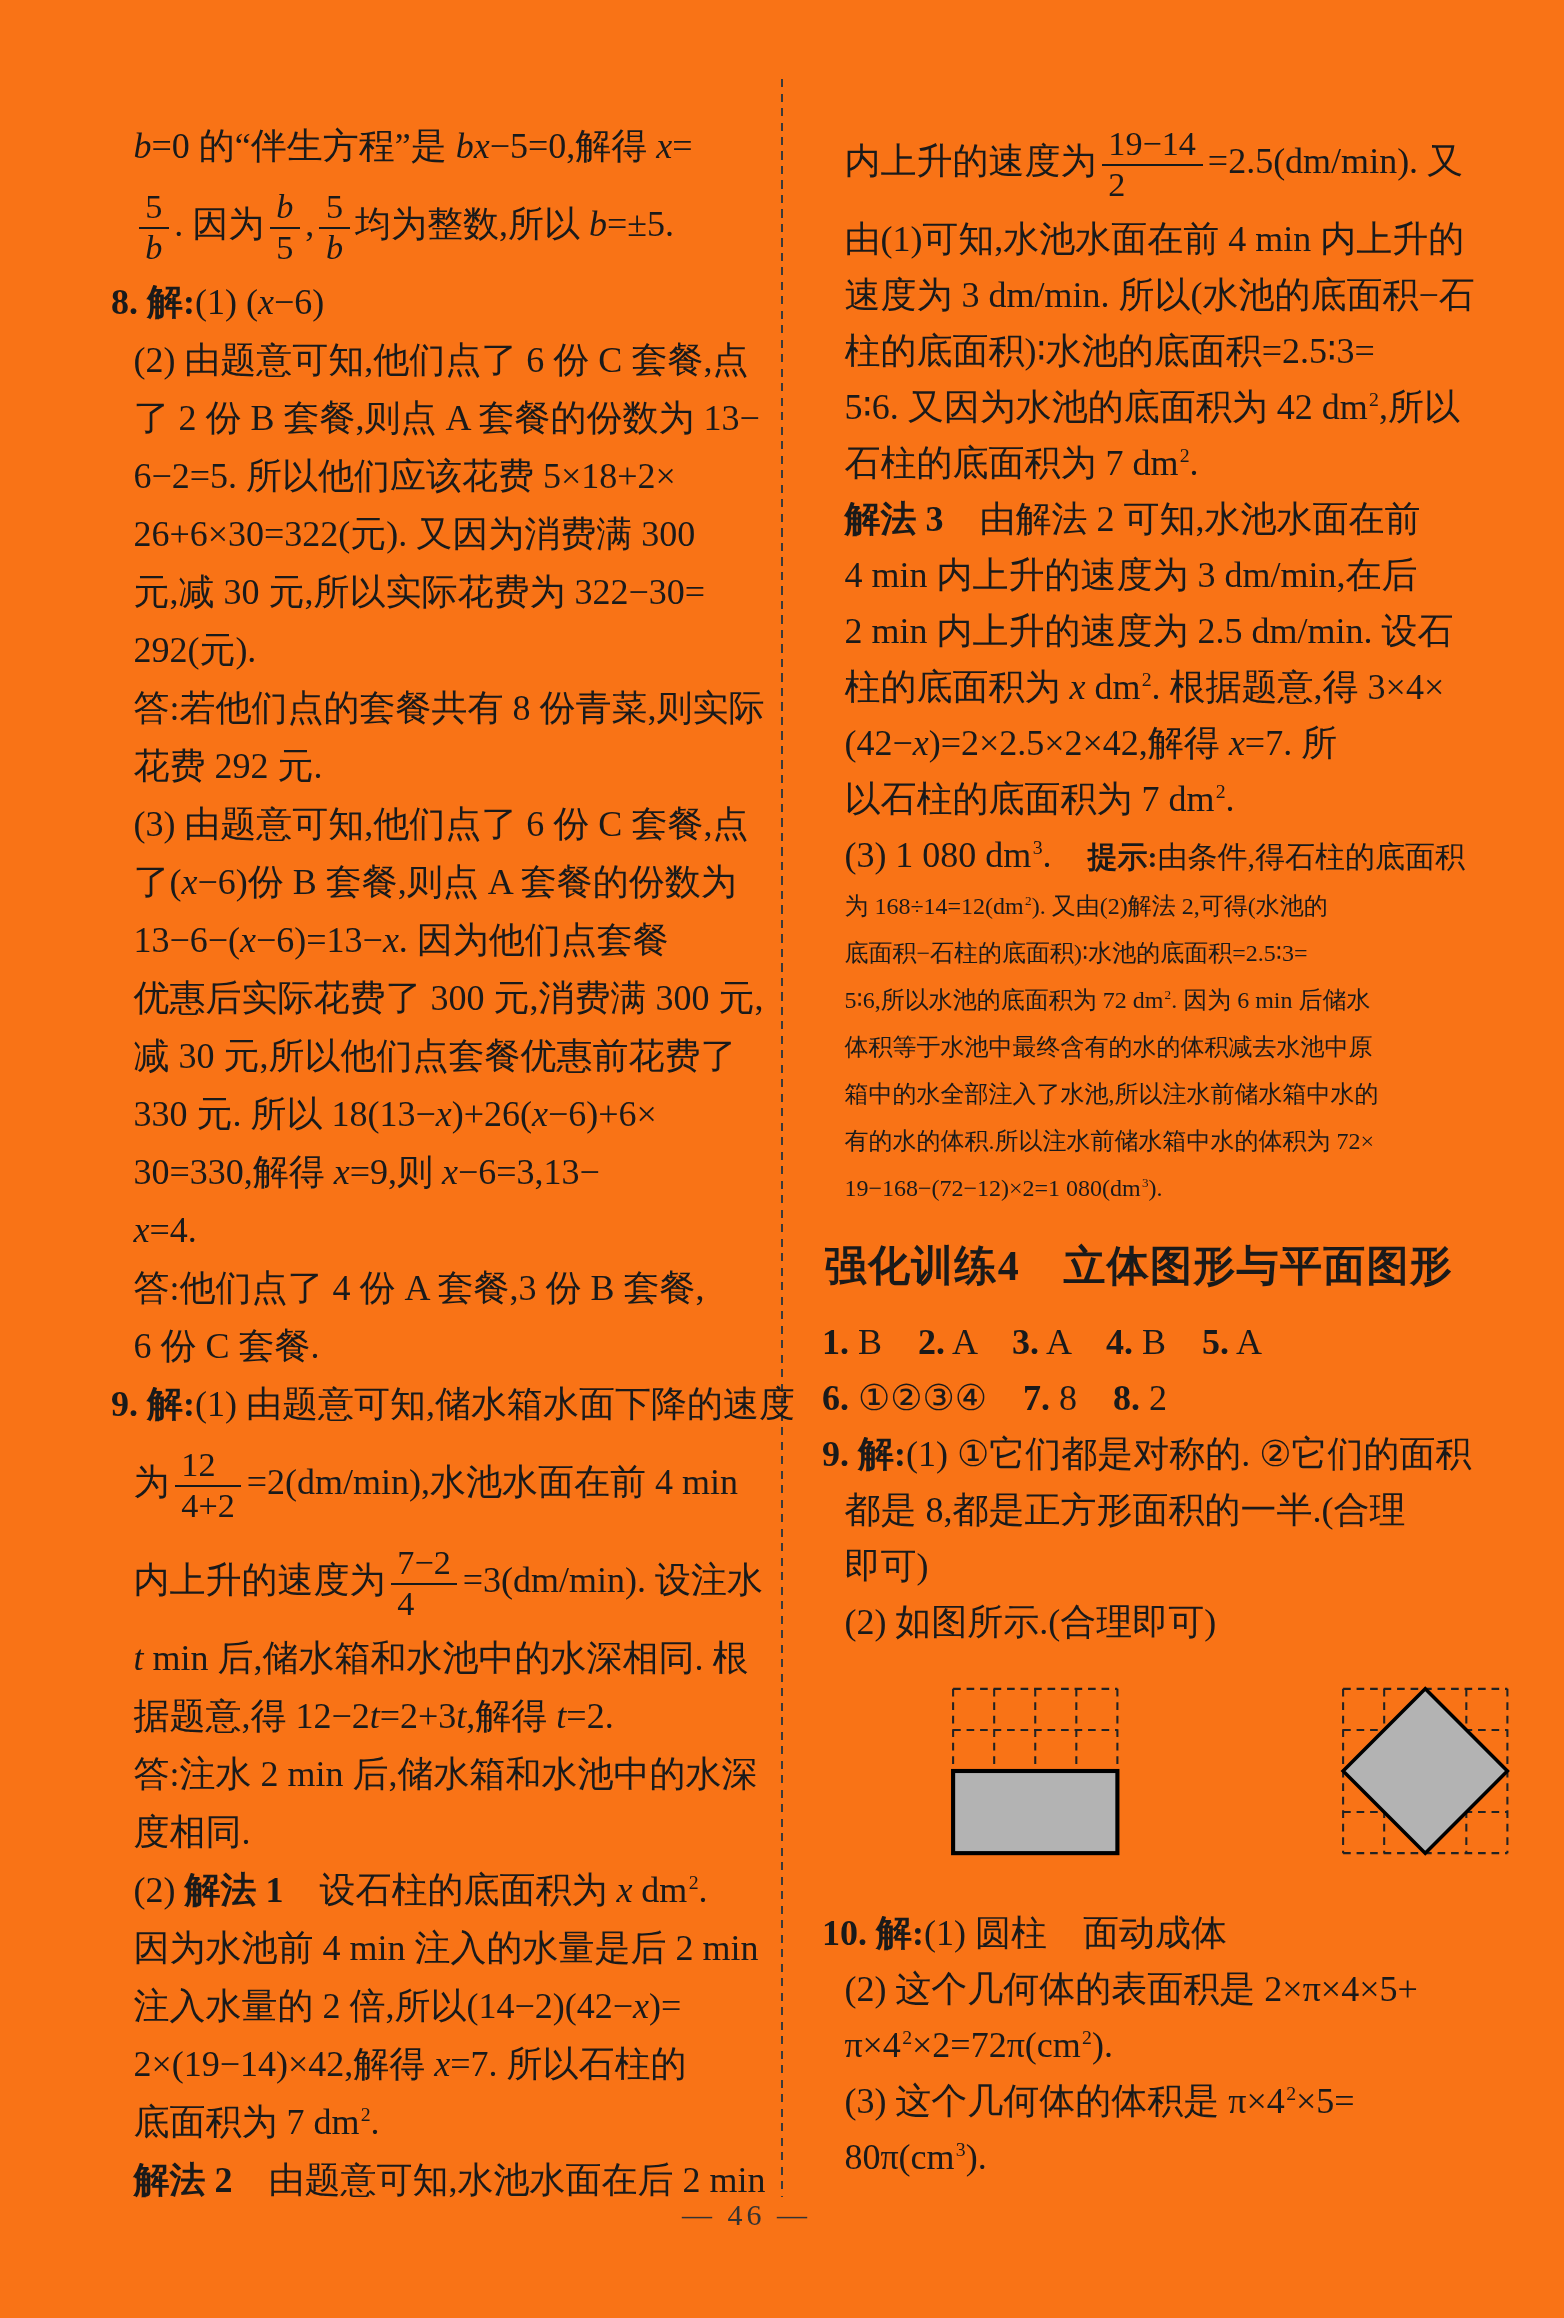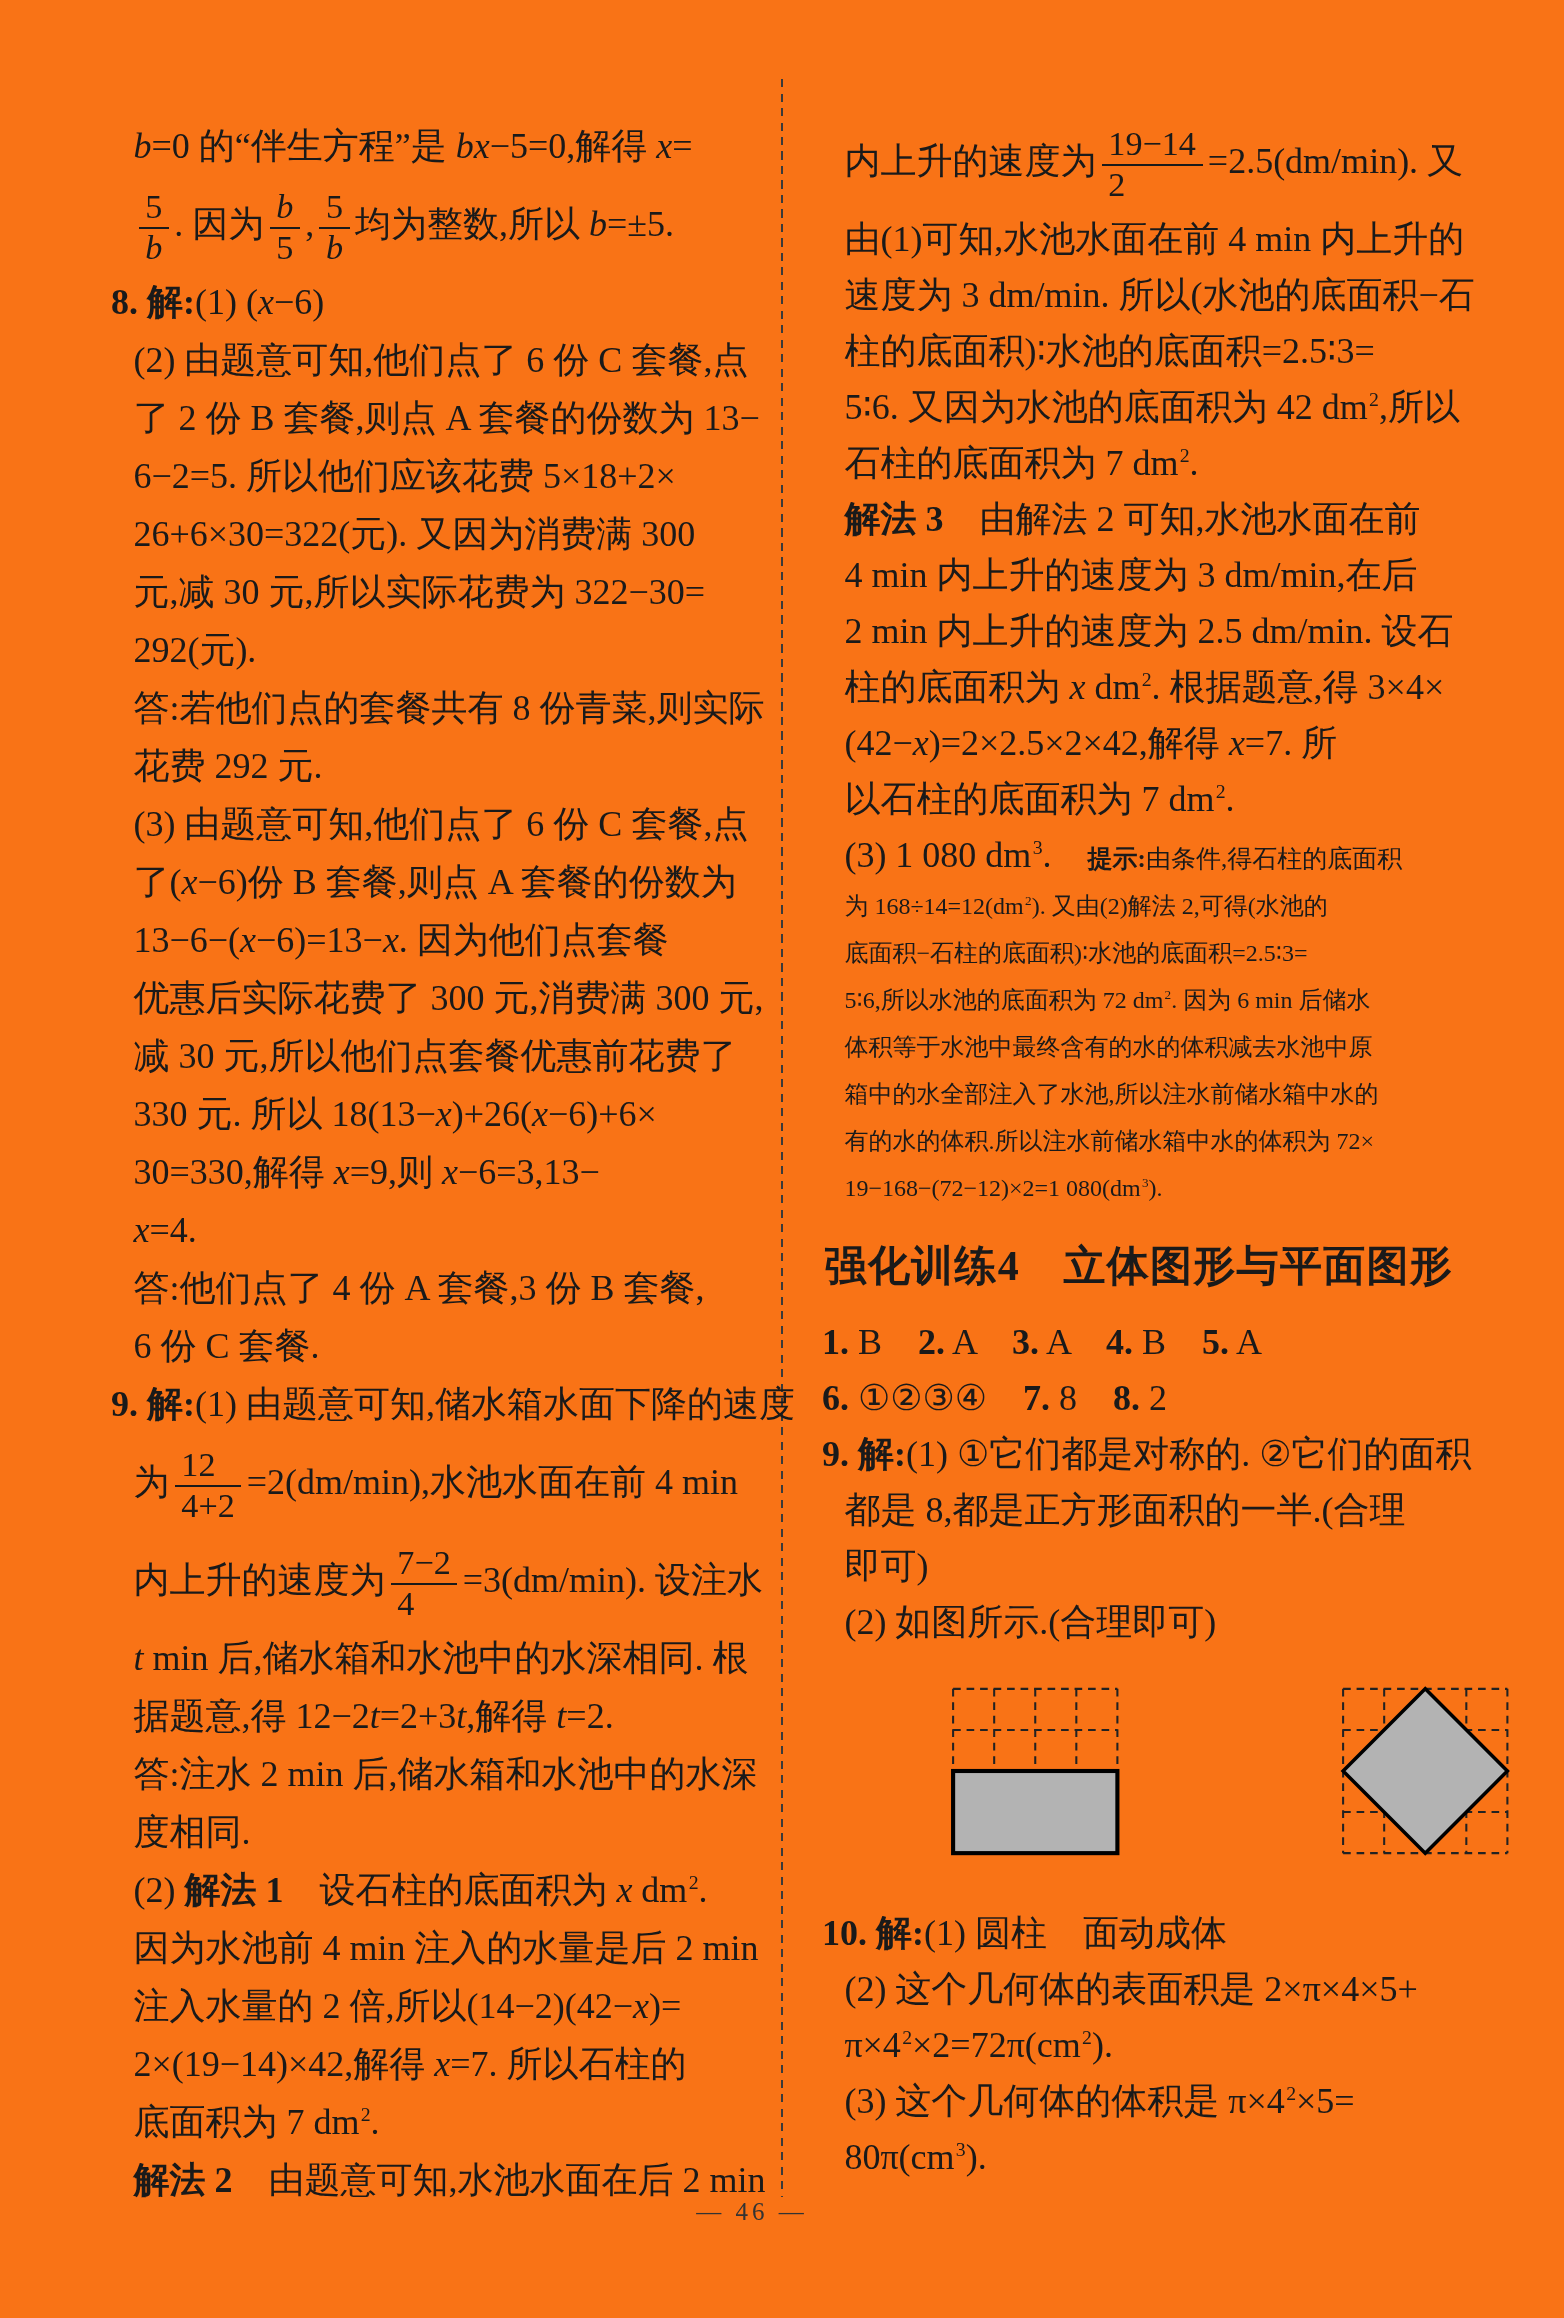--- a/index.html
+++ b/index.html
@@ -25,29 +25,29 @@
   .col-right .line{height:56px;line-height:56px;}
   .frac-line{height:98px;line-height:98px;}
   .col-right .frac-line{height:99px;line-height:99px;}
   .hang{text-indent:-22.4px;}
   .hint{font-size:24px;height:47px;line-height:47px;}
   .col-right .hint{height:47px;line-height:47px;}
   .hdr{font-size:42px;font-weight:bold;height:79px;line-height:79px;margin-top:26px;padding-left:2.6px;letter-spacing:1.3px;}
   .gap-top{margin-top:20px;}
   .b{font-weight:bold;}
   .i{font-style:italic;font-family:"Liberation Serif","DejaVu Serif",serif;}
-  .sm{font-size:25px;}
+  .sm{font-size:30px;}
   sup{font-size:0.55em;vertical-align:0.65em;line-height:0;margin-left:1.3px;}
   .fr{display:inline-block;vertical-align:middle;margin:0 5.3px;}
   .fr .n,.fr .d{display:block;font-size:0.95em;line-height:1.12;padding:0 6.6px;}
   .fr .d{border-top:2.6px solid #1a1a1a;}
   .figrow{display:flex;gap:217px;padding-left:127px;margin-top:24px;height:211px;align-items:flex-start;}
   .page-number{
-    position:absolute;left:627px;top:2198px;width:250px;
-    text-align:center;font-size:25px;color:#333;letter-spacing:4px;
+    position:absolute;left:682px;top:2198px;width:250px;
+    text-align:left;font-size:30px;color:#333;letter-spacing:4px;
   }
 </style>
 </head>
 <body>
 
 <div class="page">
   <div class="divider"></div>
   <div class="col col-left" id="col-left">
       <div class="line"><span class="i">b</span><span>=0 的“伴生方程”是 </span><span class="i">bx</span><span>−5=0,解得 </span><span class="i">x</span><span>=</span></div>
       <div class="line frac-line"><span class="fr"><span class="n"><span>5</span></span><span class="d"><span class="i">b</span></span></span><span>. 因为</span><span class="fr"><span class="n"><span class="i">b</span></span><span class="d"><span>5</span></span></span><span>,</span><span class="fr"><span class="n"><span>5</span></span><span class="d"><span class="i">b</span></span></span><span>均为整数,所以 </span><span class="i">b</span><span>=±5.</span></div>

